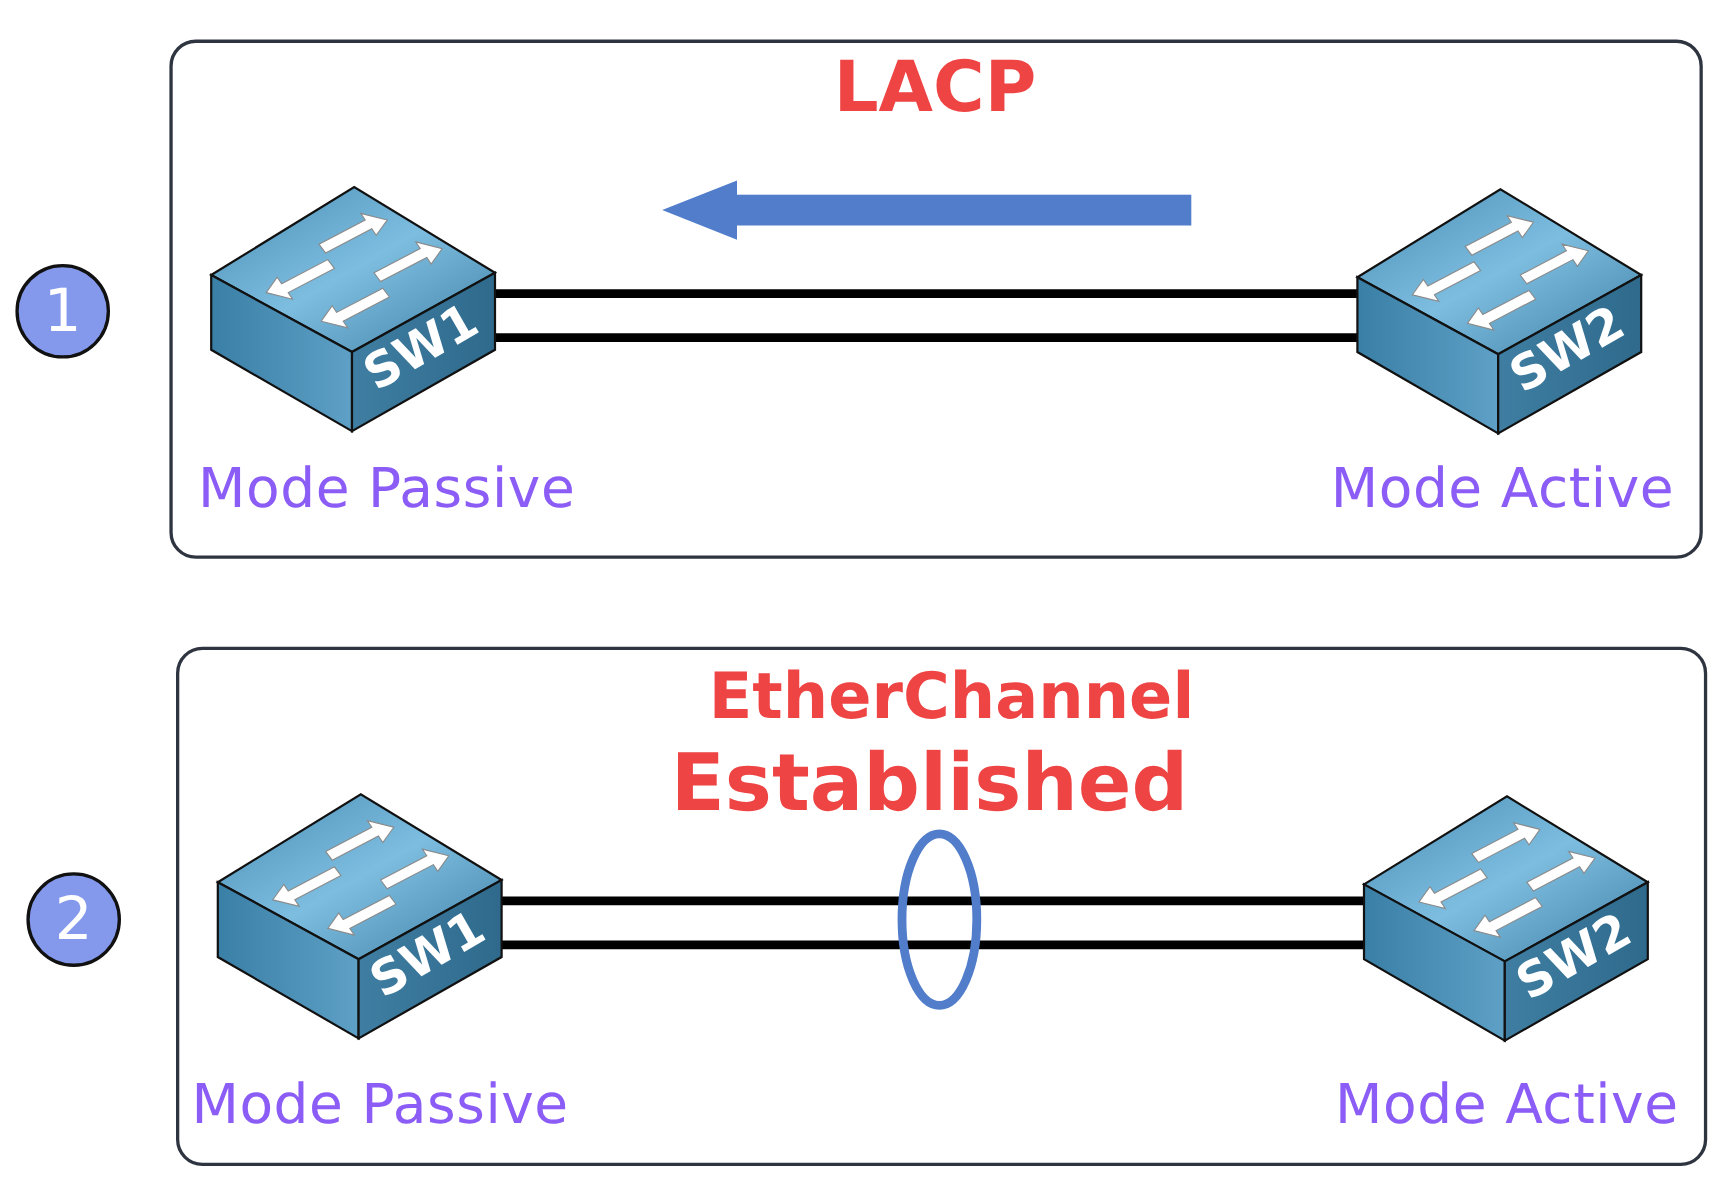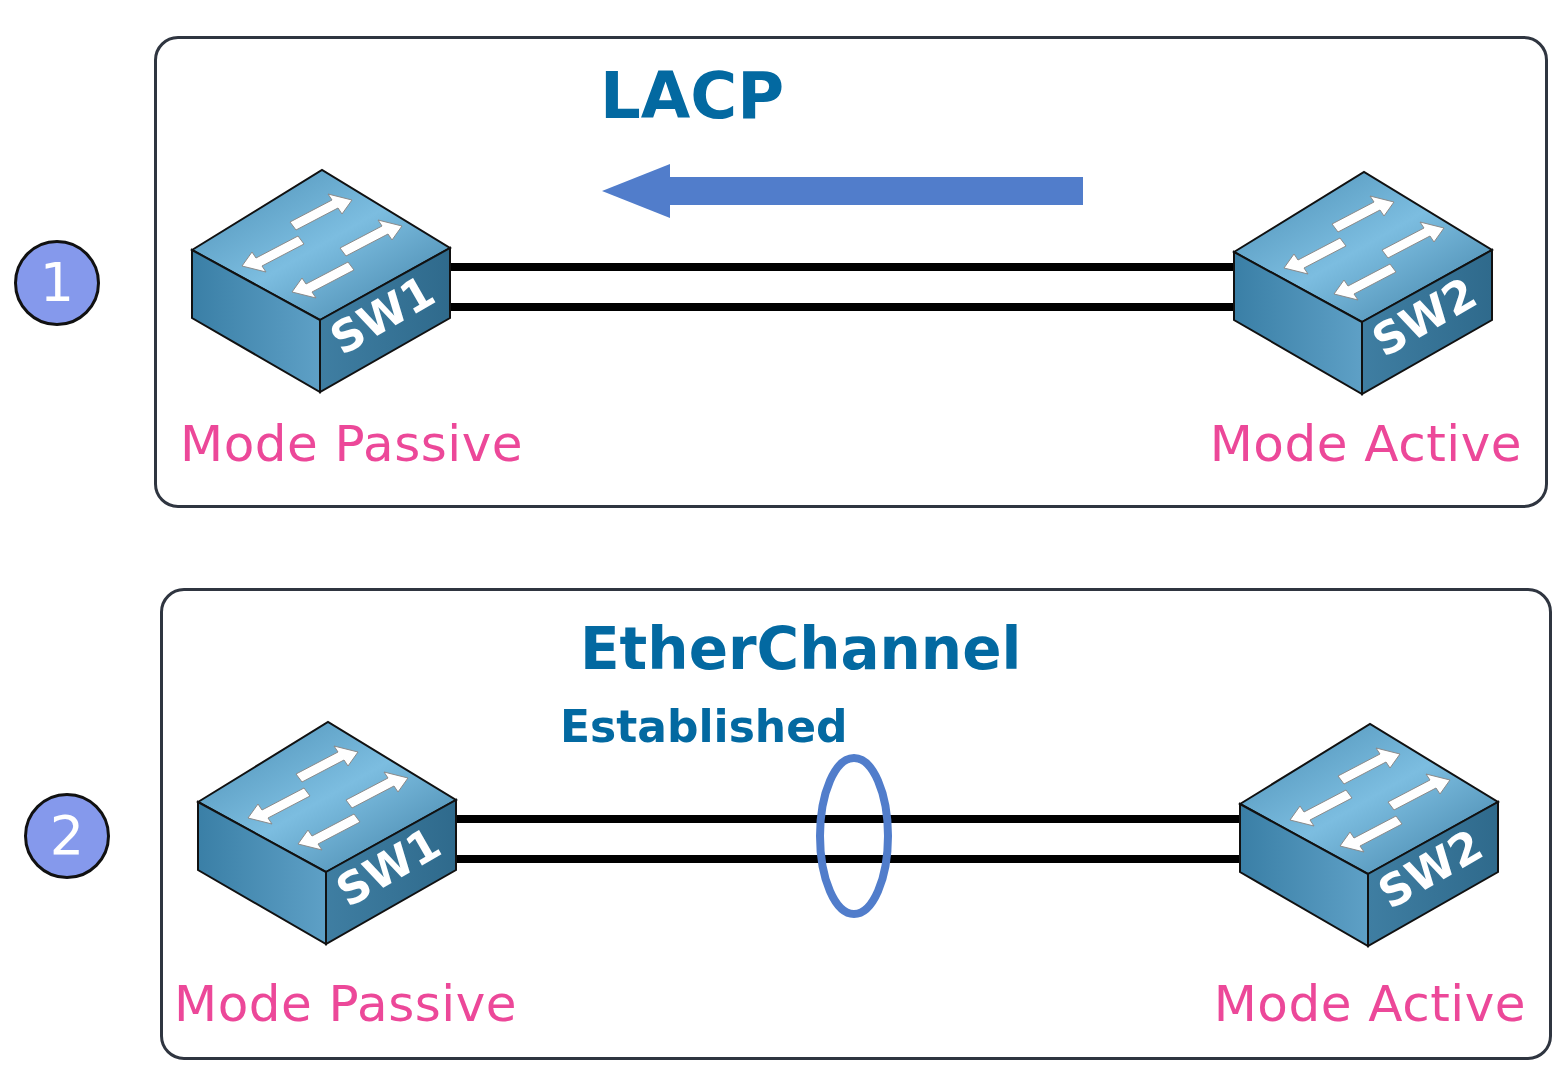--- a/index.html
+++ b/index.html
@@ -7,26 +7,26 @@
          font-family: "DejaVu Sans", sans-serif; }
   .panel { position: absolute; border: 3px solid #2f3540; border-radius: 24px; box-sizing: border-box; background: #fff; }
   #panel1 { left: 154px; top: 36px; width: 1394px; height: 472px; }
   #panel2 { left: 160px; top: 588px; width: 1392px; height: 472px; }
   .step-badge { position: absolute; width: 86px; height: 86px; border-radius: 50%;
                 background: #8599ec; border: 3px solid #111; box-sizing: border-box;
                 color: #fff; font-size: 54px; line-height: 80px; text-align: center;
                 font-family: "DejaVu Sans", sans-serif; }
   #badge1 { left: 14px; top: 240px; }
   #badge2 { left: 24px; top: 793px; }
-  .title { position: absolute; color: #0369a1; font-weight: bold; 
-           font-family: "DejaVu Sans", sans-serif; margin-top: 16px; }
+  .title { position: absolute; color: #ef4444; font-weight: bold; text-align: center;
+           font-family: "DejaVu Sans", sans-serif; }
   #title1 { left: 600px; width: 500px; top: 40px; font-size: 64px; line-height: 80px; }
   #title2a { left: 580px; width: 570px; top: 598px; font-size: 58px; line-height: 70px; }
-  #title2b { left: 560px; width: 570px; top: 676px; font-size: 44px; line-height: 70px; }
-  .mode-label { position: absolute; font-size: 50px; color: #ec4899; white-space: nowrap;
+  #title2b { left: 560px; width: 570px; top: 676px; font-size: 72px; line-height: 70px; }
+  .mode-label { position: absolute; font-size: 50px; color: #8b5cf6; white-space: nowrap;
                 font-family: "DejaVu Sans", sans-serif; letter-spacing: 0.5px; }
   #p1-left { left: 180px; top: 415px; }
   #p1-right { right: 36px; top: 415px; }
   #p2-left { left: 174px; top: 975px; }
   #p2-right { right: 32px; top: 975px; }
   svg.overlay { position: absolute; left: 0; top: 0; }
   .switch-label { font-family: "DejaVu Sans", sans-serif; font-weight: bold; fill: #fff; }
 </style>
 </head>
 <body>

